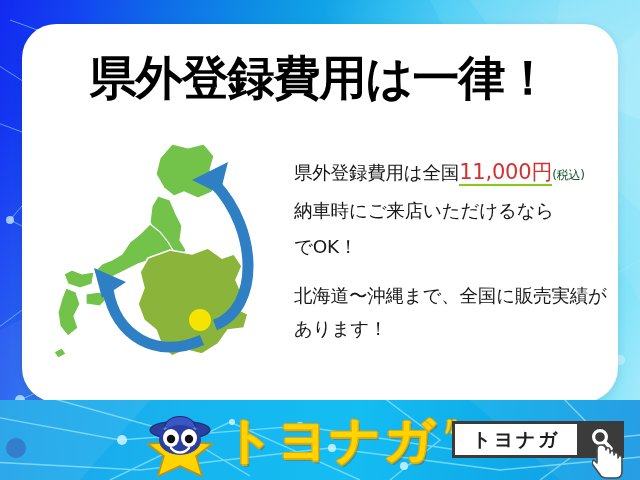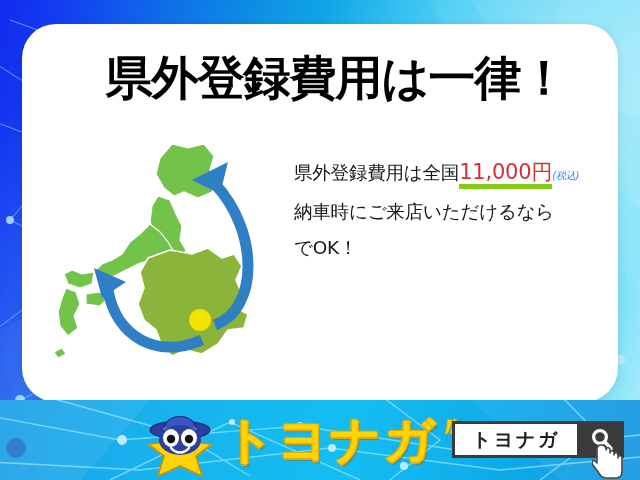--- a/index.html
+++ b/index.html
@@ -29,21 +29,21 @@
   .plexus{position:absolute;inset:0;}
 
   
   .card{
     position:absolute;left:22px;top:24px;width:596px;height:378px;
     background:#ffffff;border-radius:34px;
     box-shadow:0 2px 10px rgba(0,0,0,.10);
   }
 
   .headline{
-    position:absolute;left:16px;top:26px;width:100%;
+    position:absolute;left:0;top:26px;width:100%;
     text-align:center;
     font-family:"DejaVu Sans","Liberation Sans",sans-serif;
     font-weight:bold;
     font-size:47px;line-height:56px;
     letter-spacing:-1px;
     color:#000000;
     white-space:nowrap;
   }
 
   
@@ -55,24 +55,24 @@
     color:#171717;
     font-family:"DejaVu Sans","Liberation Sans",sans-serif;
     font-size:18.5px;line-height:36px;
     letter-spacing:-.2px;
   }
   .copy p{margin:0;white-space:nowrap;}
   .copy p.wrapline{white-space:normal;line-height:33px;}
   .gap{height:14px;}
   .price-red{
     color:#d23232;font-weight:normal;
-    border-bottom:5px solid #84cc16;
+    border-bottom:2px solid #84cc16;
     font-size:21px;
   }
-  .tax{font-size:10px;color:#3b82f6;font-style:italic;}
+  .tax{font-size:12px;color:#14532d;}
   .total-red{color:#d42a2a;font-size:19.5px;}
 
   
   .banner{
     position:absolute;left:0;top:400px;width:640px;height:80px;
     overflow:hidden;
     background:linear-gradient(100deg,#1ea0e8 0%,#17b4ef 28%,#14bdf2 55%,#0fa9e8 80%,#1b97e2 100%);
   }
   .banner-lines{position:absolute;inset:0;}
   .mascot{position:absolute;left:140px;top:404px;width:80px;height:74px;}
@@ -196,20 +196,21 @@
       </svg>
     </div>
 
     <div class="copy">
       <p>
         <span>県外登録費用は全国</span><span class="price-red">11,000円</span><span class="tax">(税込)</span>
       </p>
       <p>納車時にご来店いただけるなら</p>
       <p>でOK！</p>
       <div class="gap"></div>
+      <p class="wrapline">北海道〜沖縄まで、全国に販売実績があります！</p>
     </div>
   </div>
 
   <div class="banner">
     <svg class="banner-lines" viewBox="0 0 640 80" preserveAspectRatio="none">
       <g stroke="#8fe4fb" stroke-width="1.4" opacity="0.75" fill="none">
         <path d="M-10 16 L120 40 L300 26 L470 52 L650 34"></path>
         <path d="M-10 62 L140 70 L330 48 L500 70 L650 56"></path>
         <path d="M40 -5 L180 34 L250 76"></path>
         <path d="M380 -5 L440 40 L390 80"></path>

